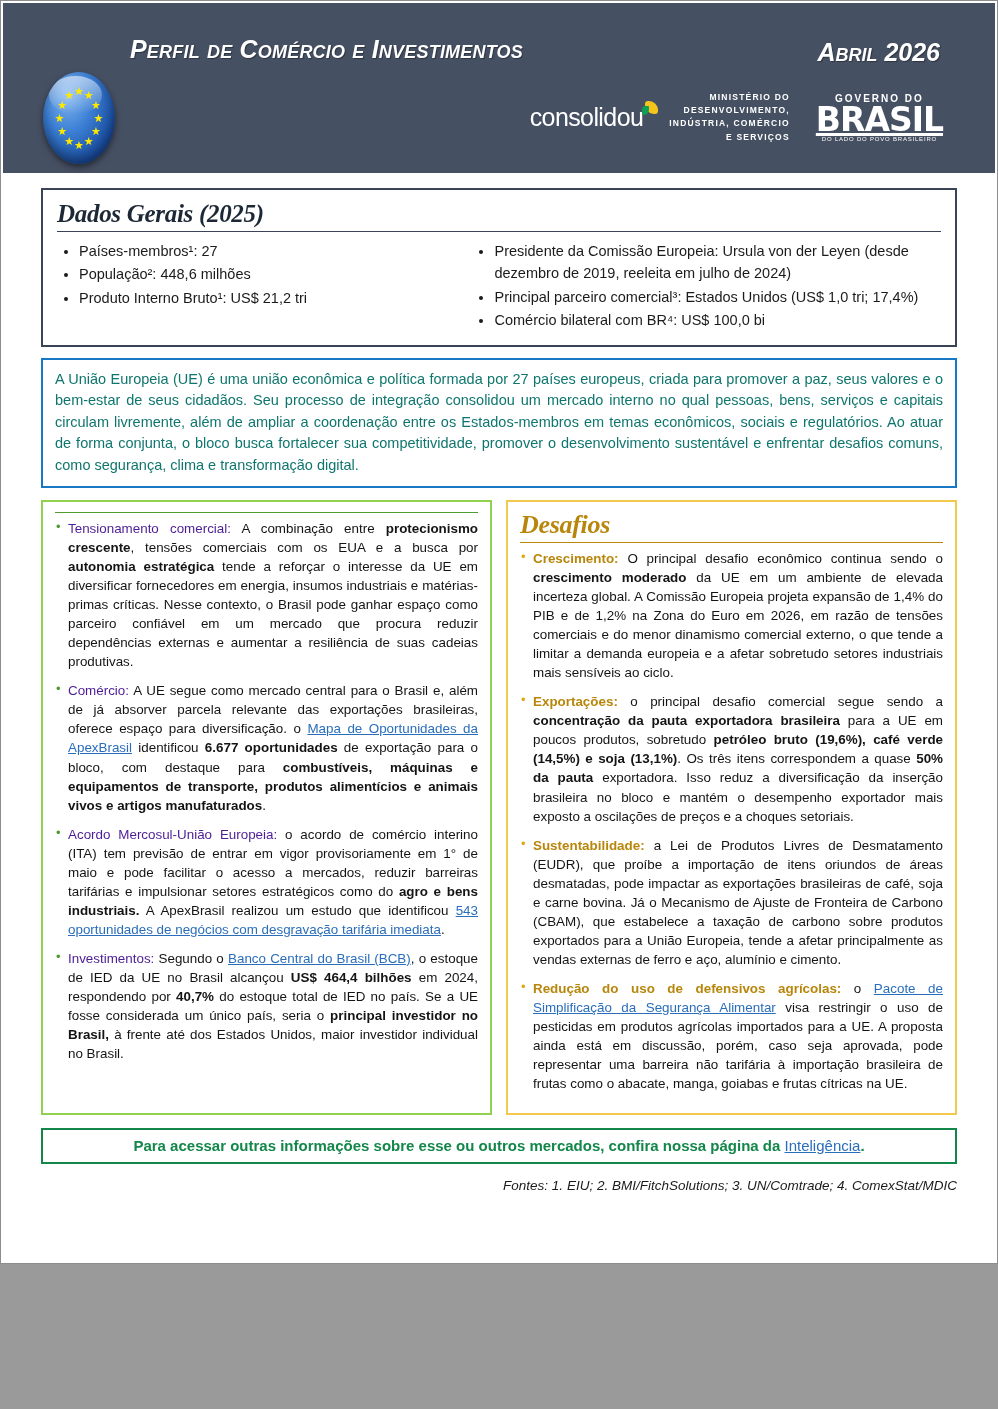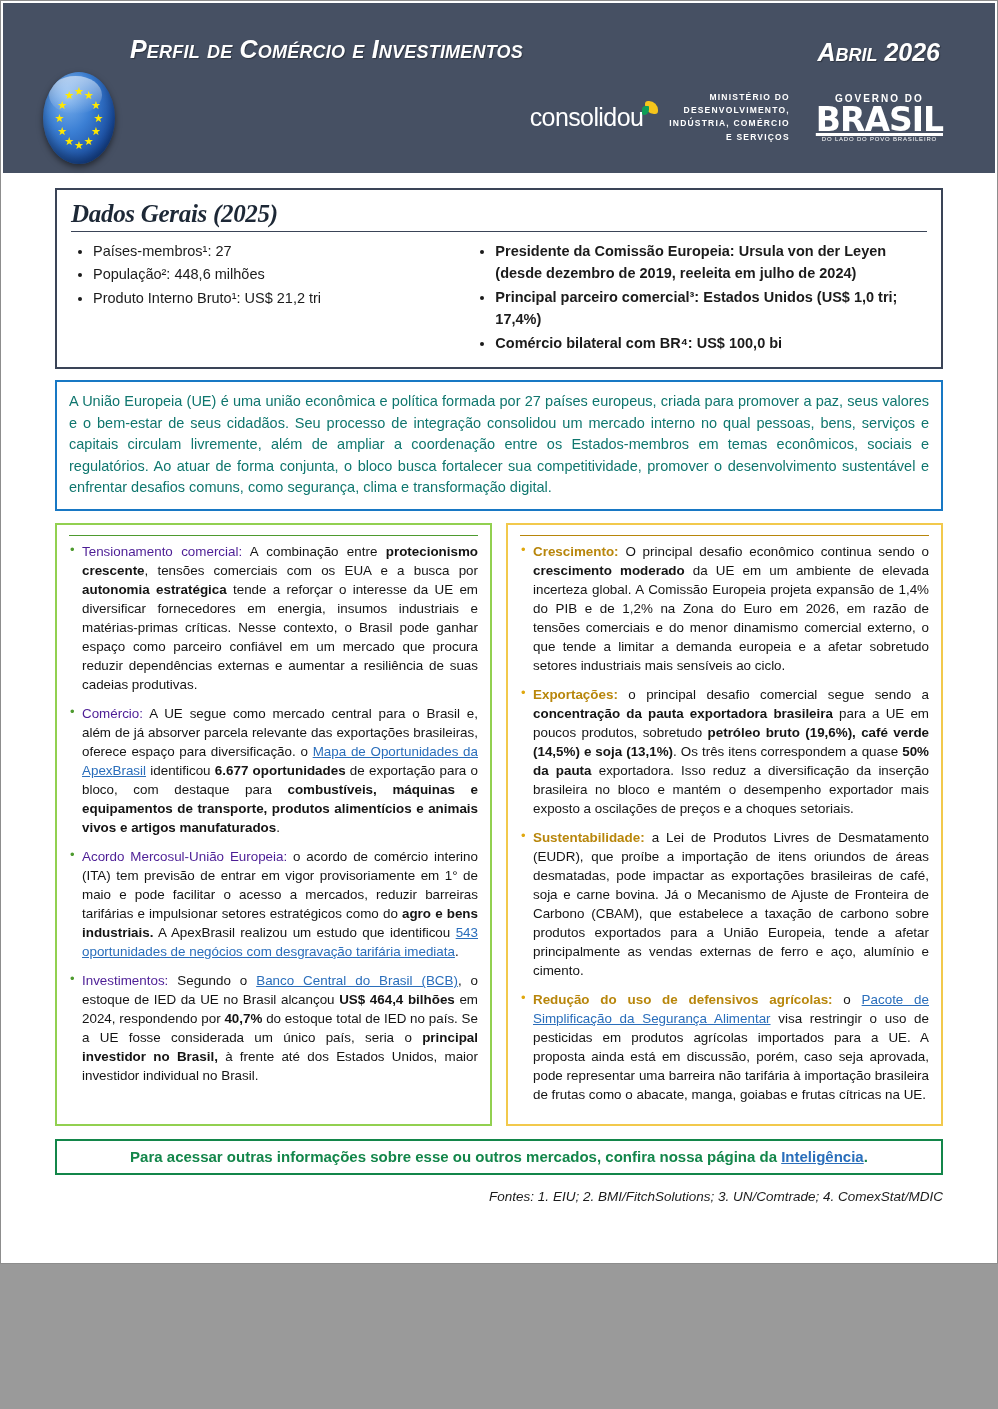--- a/index.html
+++ b/index.html
@@ -63,34 +63,34 @@
   }
   .mdic{color:#ffffff;font-size:8.5px;font-weight:bold;letter-spacing:1.2px;
         line-height:1.55;text-align:right;}
   .govbr{text-align:center;color:#fff;}
   .govbr .gv{font-size:10px;font-weight:bold;letter-spacing:2px;}
   .govbr .br{font-size:33px;font-weight:bold;letter-spacing:-1px;line-height:.95;
              font-family:"DejaVu Sans",sans-serif;text-decoration:underline;}
   .govbr .sl{font-size:6px;letter-spacing:.8px;border-top:0;}
 
   
-  .wrap{padding:0 54px;}
+  .wrap{padding:0 40px;}
   .box{box-sizing:border-box;background:#fff;}
 
   .dados{
     margin-top:15px;border:2px solid #3a4457;padding:10px 14px 12px 14px;
   }
   .dados h2{
     margin:0 0 2px 0;font-size:25px;font-style:italic;font-weight:bold;
     color:#1d2836;font-family:"Liberation Serif",serif;letter-spacing:-.3px;
   }
   .dados .rule{border-bottom:1.5px solid #3a4457;margin:3px 0 8px 0;}
   .dados-cols{display:flex;}
   .dados-cols .c1{width:47%;}
-  .dados-cols .c2{width:53%;font-weight:bold;}
+  .dados-cols .c2{width:53%;}
   ul.plain{margin:0;padding-left:22px;}
   ul.plain li{
     font-size:14.5px;color:#1b1b1b;line-height:1.55;margin-bottom:1px;
     font-family:"Liberation Sans",sans-serif;
   }
 
   .desc{
     margin-top:11px;border:2.5px solid #1878c4;padding:9px 12px 10px 12px;
   }
   .desc p{
@@ -128,21 +128,21 @@
   a.lnk{color:#2a6ebb;text-decoration:underline;}
 
   
   .cta{
     margin-top:13px;border:2.5px solid #13864a;padding:7px 10px;text-align:center;
   }
   .cta span{
     color:#13864a;font-weight:bold;font-size:15px;
     font-family:"Liberation Sans",sans-serif;
   }
-  .cta a{color:#2a6ebb;text-decoration:underline;font-weight:bold;}
+  .cta a{color:#2a6ebb;text-decoration:underline;font-weight:normal;}
   .sources{
     margin-top:14px;text-align:right;font-style:italic;font-size:13.5px;color:#1b1b1b;
     font-family:"Liberation Sans",sans-serif;
   }
 </style>
 </head>
 <body>
 
 <div class="page">
 
@@ -215,20 +215,21 @@
       <div class="col opp">
         <div class="rule"></div>
         <ul class="blist" id="opp-list">
             <li><span class="lead-g">Tensionamento comercial:</span><span> A combinação entre <b>protecionismo crescente</b>, tensões comerciais com os EUA e a busca por <b>autonomia estratégica</b> tende a reforçar o interesse da UE em diversificar fornecedores em energia, insumos industriais e matérias-primas críticas. Nesse contexto, o Brasil pode ganhar espaço como parceiro confiável em um mercado que procura reduzir dependências externas e aumentar a resiliência de suas cadeias produtivas.</span></li>
             <li><span class="lead-g">Comércio:</span><span> A UE segue como mercado central para o Brasil e, além de já absorver parcela relevante das exportações brasileiras, oferece espaço para diversificação. o <a class="lnk" href="#">Mapa de Oportunidades da ApexBrasil</a> identificou <b>6.677 oportunidades</b> de exportação para o bloco, com destaque para <b>combustíveis, máquinas e equipamentos de transporte, produtos alimentícios e animais vivos e artigos manufaturados</b>.</span></li>
             <li><span class="lead-g">Acordo Mercosul-União Europeia:</span><span> o acordo de comércio interino (ITA) tem previsão de entrar em vigor provisoriamente em 1° de maio e pode facilitar o acesso a mercados, reduzir barreiras tarifárias e impulsionar setores estratégicos como do <b>agro e bens industriais.</b> A ApexBrasil realizou um estudo que identificou <a class="lnk" href="#">543 oportunidades de negócios com desgravação tarifária imediata</a>.</span></li>
             <li><span class="lead-g">Investimentos:</span><span> Segundo o <a class="lnk" href="#">Banco Central do Brasil (BCB)</a>, o estoque de IED da UE no Brasil alcançou <b>US$ 464,4 bilhões</b> em 2024, respondendo por <b>40,7%</b> do estoque total de IED no país. Se a UE fosse considerada um único país, seria o <b>principal investidor no Brasil,</b> à frente até dos Estados Unidos, maior investidor individual no Brasil.</span></li>
           </ul>
       </div>
       <div class="col des">
+        <h2>Desafios</h2>
         <div class="rule"></div>
         <ul class="blist" id="des-list">
             <li><span class="lead-y">Crescimento:</span><span> O principal desafio econômico continua sendo o <b>crescimento moderado</b> da UE em um ambiente de elevada incerteza global. A Comissão Europeia projeta expansão de 1,4% do PIB e de 1,2% na Zona do Euro em 2026, em razão de tensões comerciais e do menor dinamismo comercial externo, o que tende a limitar a demanda europeia e a afetar sobretudo setores industriais mais sensíveis ao ciclo.</span></li>
             <li><span class="lead-y">Exportações:</span><span> o principal desafio comercial segue sendo a <b>concentração da pauta exportadora brasileira</b> para a UE em poucos produtos, sobretudo <b>petróleo bruto (19,6%), café verde (14,5%) e soja (13,1%)</b>. Os três itens correspondem a quase <b>50% da pauta</b> exportadora. Isso reduz a diversificação da inserção brasileira no bloco e mantém o desempenho exportador mais exposto a oscilações de preços e a choques setoriais.</span></li>
             <li><span class="lead-y">Sustentabilidade:</span><span> a Lei de Produtos Livres de Desmatamento (EUDR), que proíbe a importação de itens oriundos de áreas desmatadas, pode impactar as exportações brasileiras de café, soja e carne bovina. Já o Mecanismo de Ajuste de Fronteira de Carbono (CBAM), que estabelece a taxação de carbono sobre produtos exportados para a União Europeia, tende a afetar principalmente as vendas externas de ferro e aço, alumínio e cimento.</span></li>
             <li><span class="lead-y">Redução do uso de defensivos agrícolas:</span><span> o <a class="lnk" href="#">Pacote de Simplificação da Segurança Alimentar</a> visa restringir o uso de pesticidas em produtos agrícolas importados para a UE. A proposta ainda está em discussão, porém, caso seja aprovada, pode representar uma barreira não tarifária à importação brasileira de frutas como o abacate, manga, goiabas e frutas cítricas na UE.</span></li>
           </ul>
       </div>
     </div>
 

